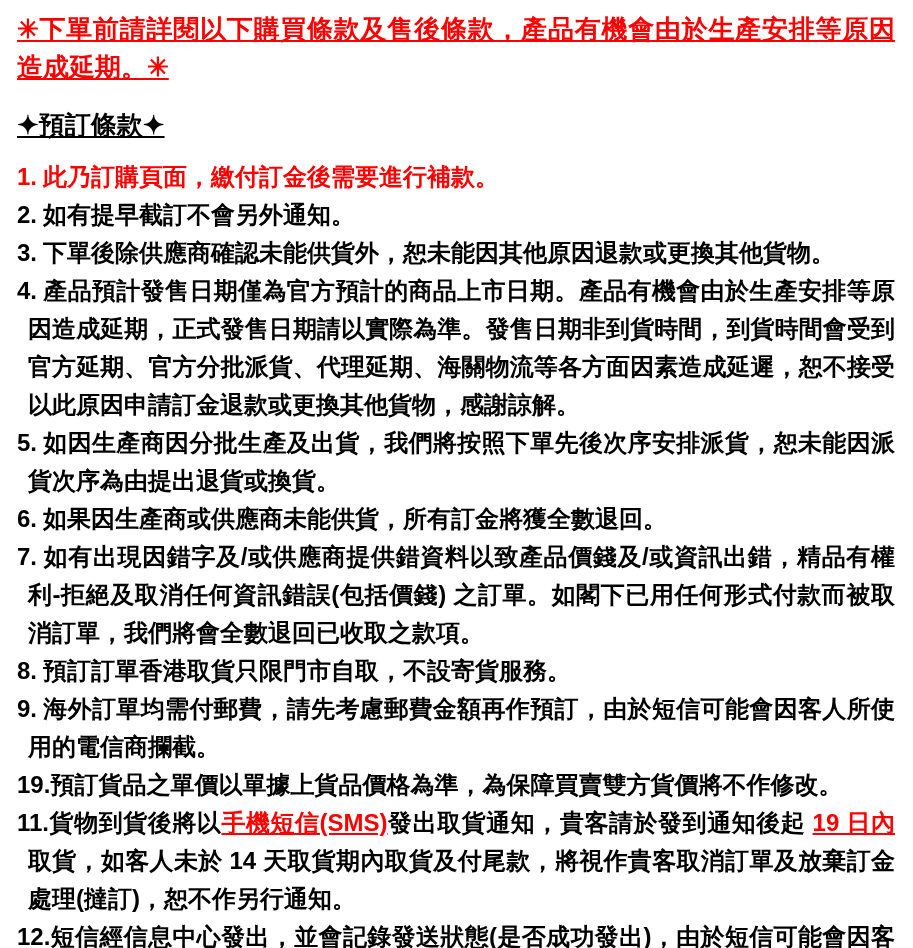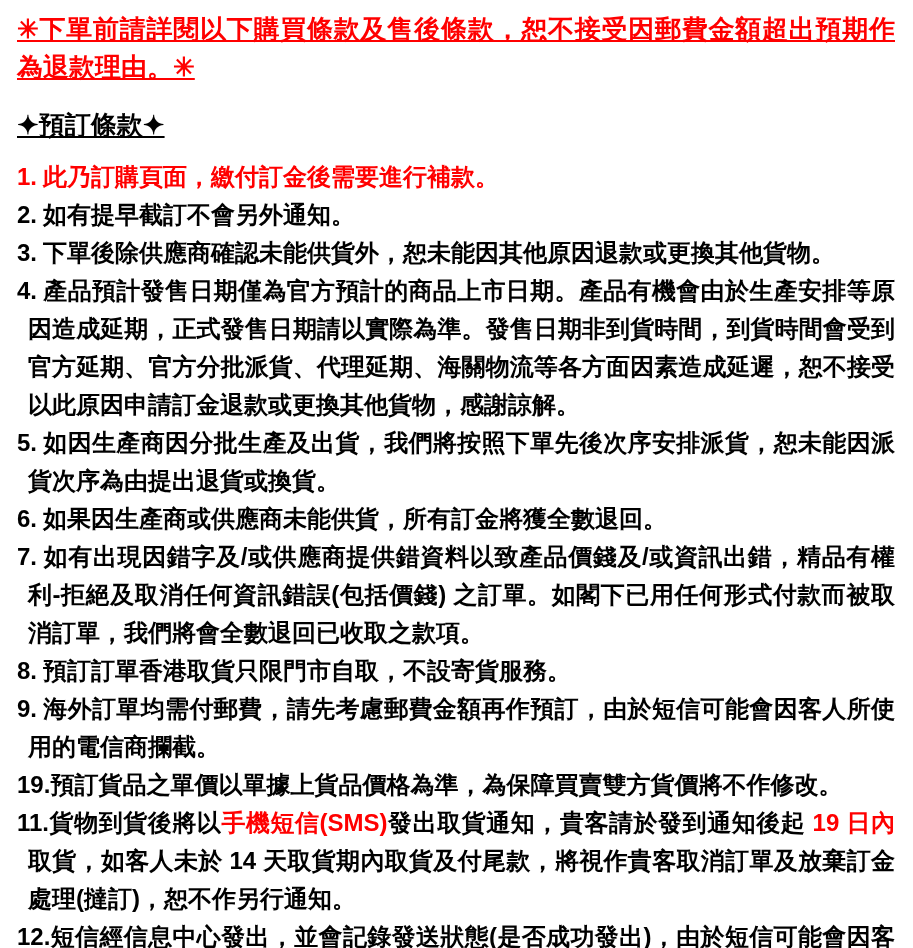--- a/index.html
+++ b/index.html
@@ -51,27 +51,28 @@
   }
   .term-item.red-item,
   .term-item.red-item .num {
     color: var(--red, #ff0000);
   }
   .seg-plain {
     color: inherit;
   }
   .seg-red-underline {
     color: var(--red, #ff0000);
+    text-decoration: underline;
   }
 </style>
 </head>
 <body style="background: rgb(255, 255, 255);">
 
 <div class="page">
-  <h1 class="notice-title">✳下單前請詳閱以下購買條款及售後條款，恕不接受因郵費金額超出預期作為退款理由。✳</h1>
+  <h1 class="notice-title">✳下單前請詳閱以下購買條款及售後條款，產品有機會由於生產安排等原因造成延期。✳</h1>
 
   <div>
     <h2 class="section-heading">✦預訂條款✦</h2>
   </div>
 
   <div class="terms-list">
       <div class="term-item red-item"><span class="num">1.</span><span class="seg-plain">此乃訂購頁面，繳付訂金後需要進行補款。</span></div>
       <div class="term-item"><span class="num">2.</span><span class="seg-plain">如有提早截訂不會另外通知。</span></div>
       <div class="term-item"><span class="num">3.</span><span class="seg-plain">下單後除供應商確認未能供貨外，恕未能因其他原因退款或更換其他貨物。</span></div>
       <div class="term-item"><span class="num">4.</span><span class="seg-plain">產品預計發售日期僅為官方預計的商品上市日期。產品有機會由於生產安排等原因造成延期，正式發售日期請以實際為準。發售日期非到貨時間，到貨時間會受到官方延期、官方分批派貨、代理延期、海關物流等各方面因素造成延遲，恕不接受以此原因申請訂金退款或更換其他貨物，感謝諒解。</span></div>

